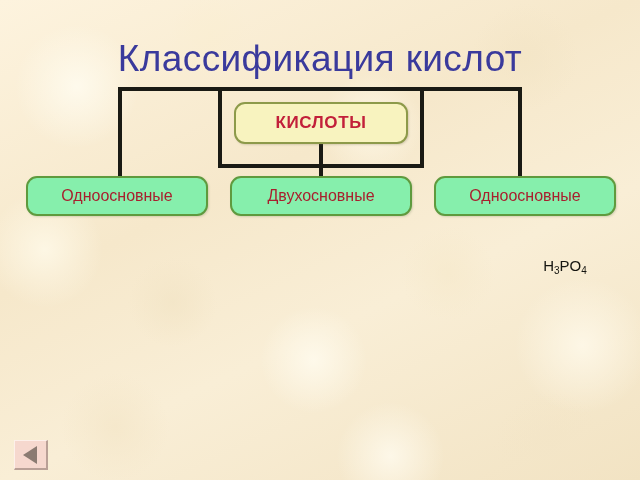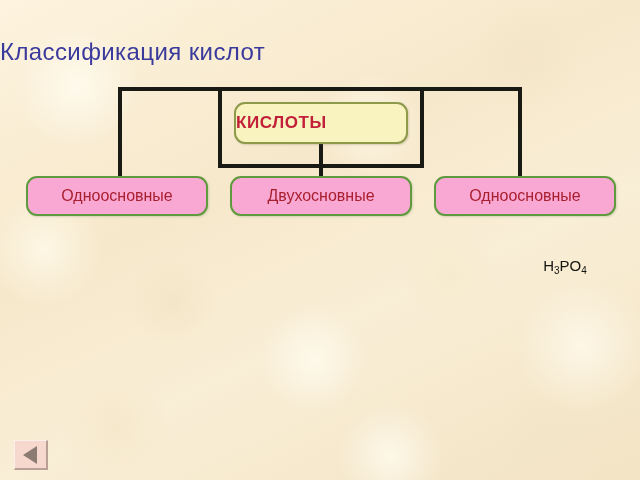--- a/index.html
+++ b/index.html
@@ -35,21 +35,22 @@
     width: 640px;
     height: 480px;
   }
 
   
   .slide-title {
     position: absolute;
     left: 0;
     top: 38px;
     width: 640px;
-    font-size: 24px;
+    text-align: center;
+    font-size: 37px;
     font-weight: normal;
     color: #3a3a9c;
     letter-spacing: 0.4px;
     white-space: nowrap;
   }
 
   
   .conn {
     position: absolute;
     background: #1a1a14;
@@ -68,36 +69,37 @@
     left: 234px;
     top: 102px;
     width: 174px;
     height: 42px;
     background: #f8f3bf;
     border: 2px solid #8d9a4a;
     border-radius: 11px;
     box-sizing: border-box;
     display: flex;
     align-items: center;
+    justify-content: center;
     box-shadow: 1px 1px 2px rgba(120,110,80,0.25);
   }
   .node-root-label {
     font-size: 17px;
     font-weight: bold;
     color: #c2203a;
     letter-spacing: 0.6px;
   }
 
   
   .node-cat {
     position: absolute;
     top: 176px;
     width: 182px;
     height: 40px;
-    background: #f9a8d4;
+    background: #86efac;
     border: 2px solid #5f9a3e;
     border-radius: 11px;
     box-sizing: border-box;
     display: flex;
     align-items: center;
     justify-content: center;
     box-shadow: 1px 1px 2px rgba(110,130,90,0.25);
   }
   .node-cat-0 { left: 26px;  }
   .node-cat-1 { left: 230px; }

